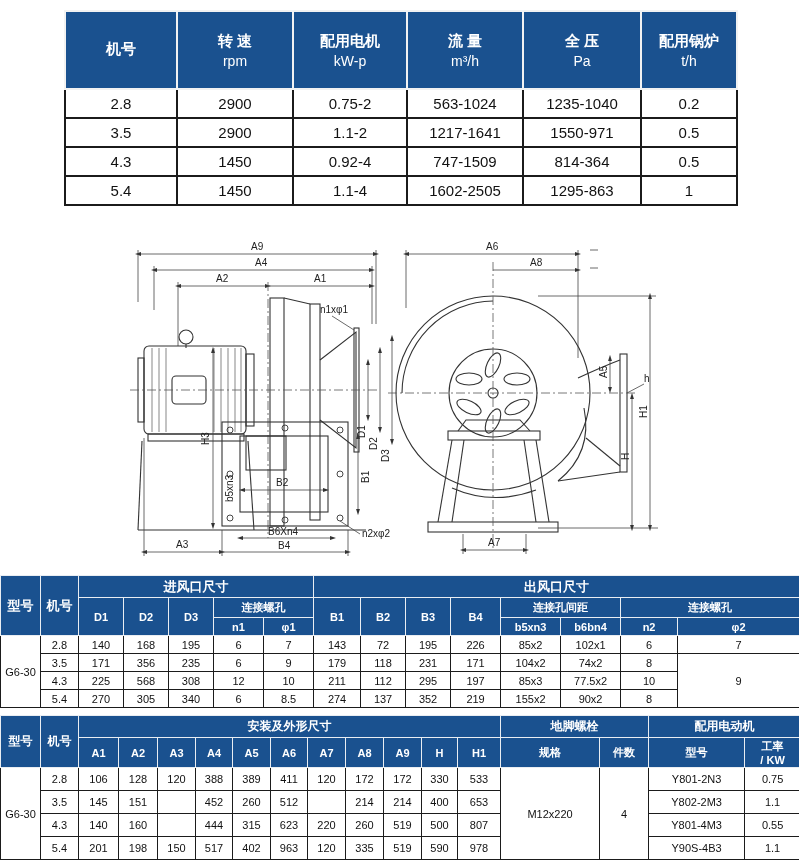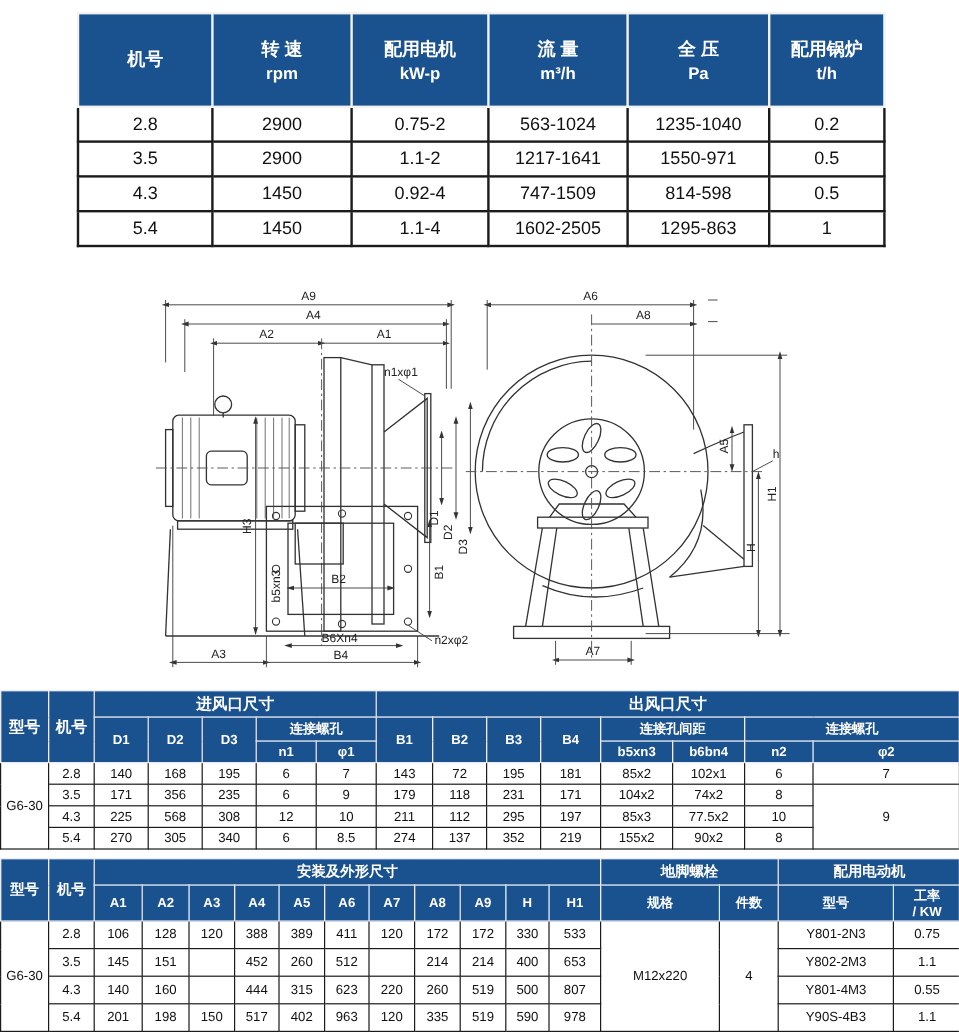--- a/index.html
+++ b/index.html
@@ -11,21 +11,21 @@
   
   .perf{
     position:absolute;left:64px;top:10px;width:672px;
     border-collapse:collapse;table-layout:fixed;
     border:2px solid #111;
   }
   .perf th{
     background:#1a518f;color:#fff;font-size:15px;font-weight:bold;
     border:2px solid #f2f2f2;height:76px;padding:0;vertical-align:middle;text-align:center;
   }
-  .perf th .l2{font-weight:bold;font-size:14px;margin-top:2px;}
+  .perf th .l2{font-weight:normal;font-size:14px;margin-top:2px;}
   .perf td{
     border:2px solid #1b1b1b;height:27px;text-align:center;
     font-size:15px;background:#fff;padding:0;
   }
   
   .drawings{position:absolute;left:0;top:200px;width:799px;height:372px;}
   .dwg{position:absolute;}
   .dwg svg text{font-family:"Liberation Sans",sans-serif;font-size:10px;fill:#222;}
   
   .bt{
@@ -106,21 +106,21 @@
         <td>1.1-2</td>
         <td>1217-1641</td>
         <td>1550-971</td>
         <td>0.5</td>
     </tr>
     <tr>
       <td>4.3</td>
         <td>1450</td>
         <td>0.92-4</td>
         <td>747-1509</td>
-        <td>814-598</td>
+        <td>814-364</td>
         <td>0.5</td>
     </tr>
     <tr>
       <td>5.4</td>
         <td>1450</td>
         <td>1.1-4</td>
         <td>1602-2505</td>
         <td>1295-863</td>
         <td>1</td>
     </tr>
@@ -366,21 +366,21 @@
       <td rowspan="4">G6-30</td>
       <td>2.8</td>
         <td>140</td>
         <td>168</td>
         <td>195</td>
         <td>6</td>
         <td>7</td>
         <td>143</td>
         <td>72</td>
         <td>195</td>
-        <td>181</td>
+        <td>226</td>
         <td>85x2</td>
         <td>102x1</td>
         <td>6</td>
         <td>7</td>
     </tr>
     <tr>
       <td>3.5</td>
         <td>171</td>
         <td>356</td>
         <td>235</td>

